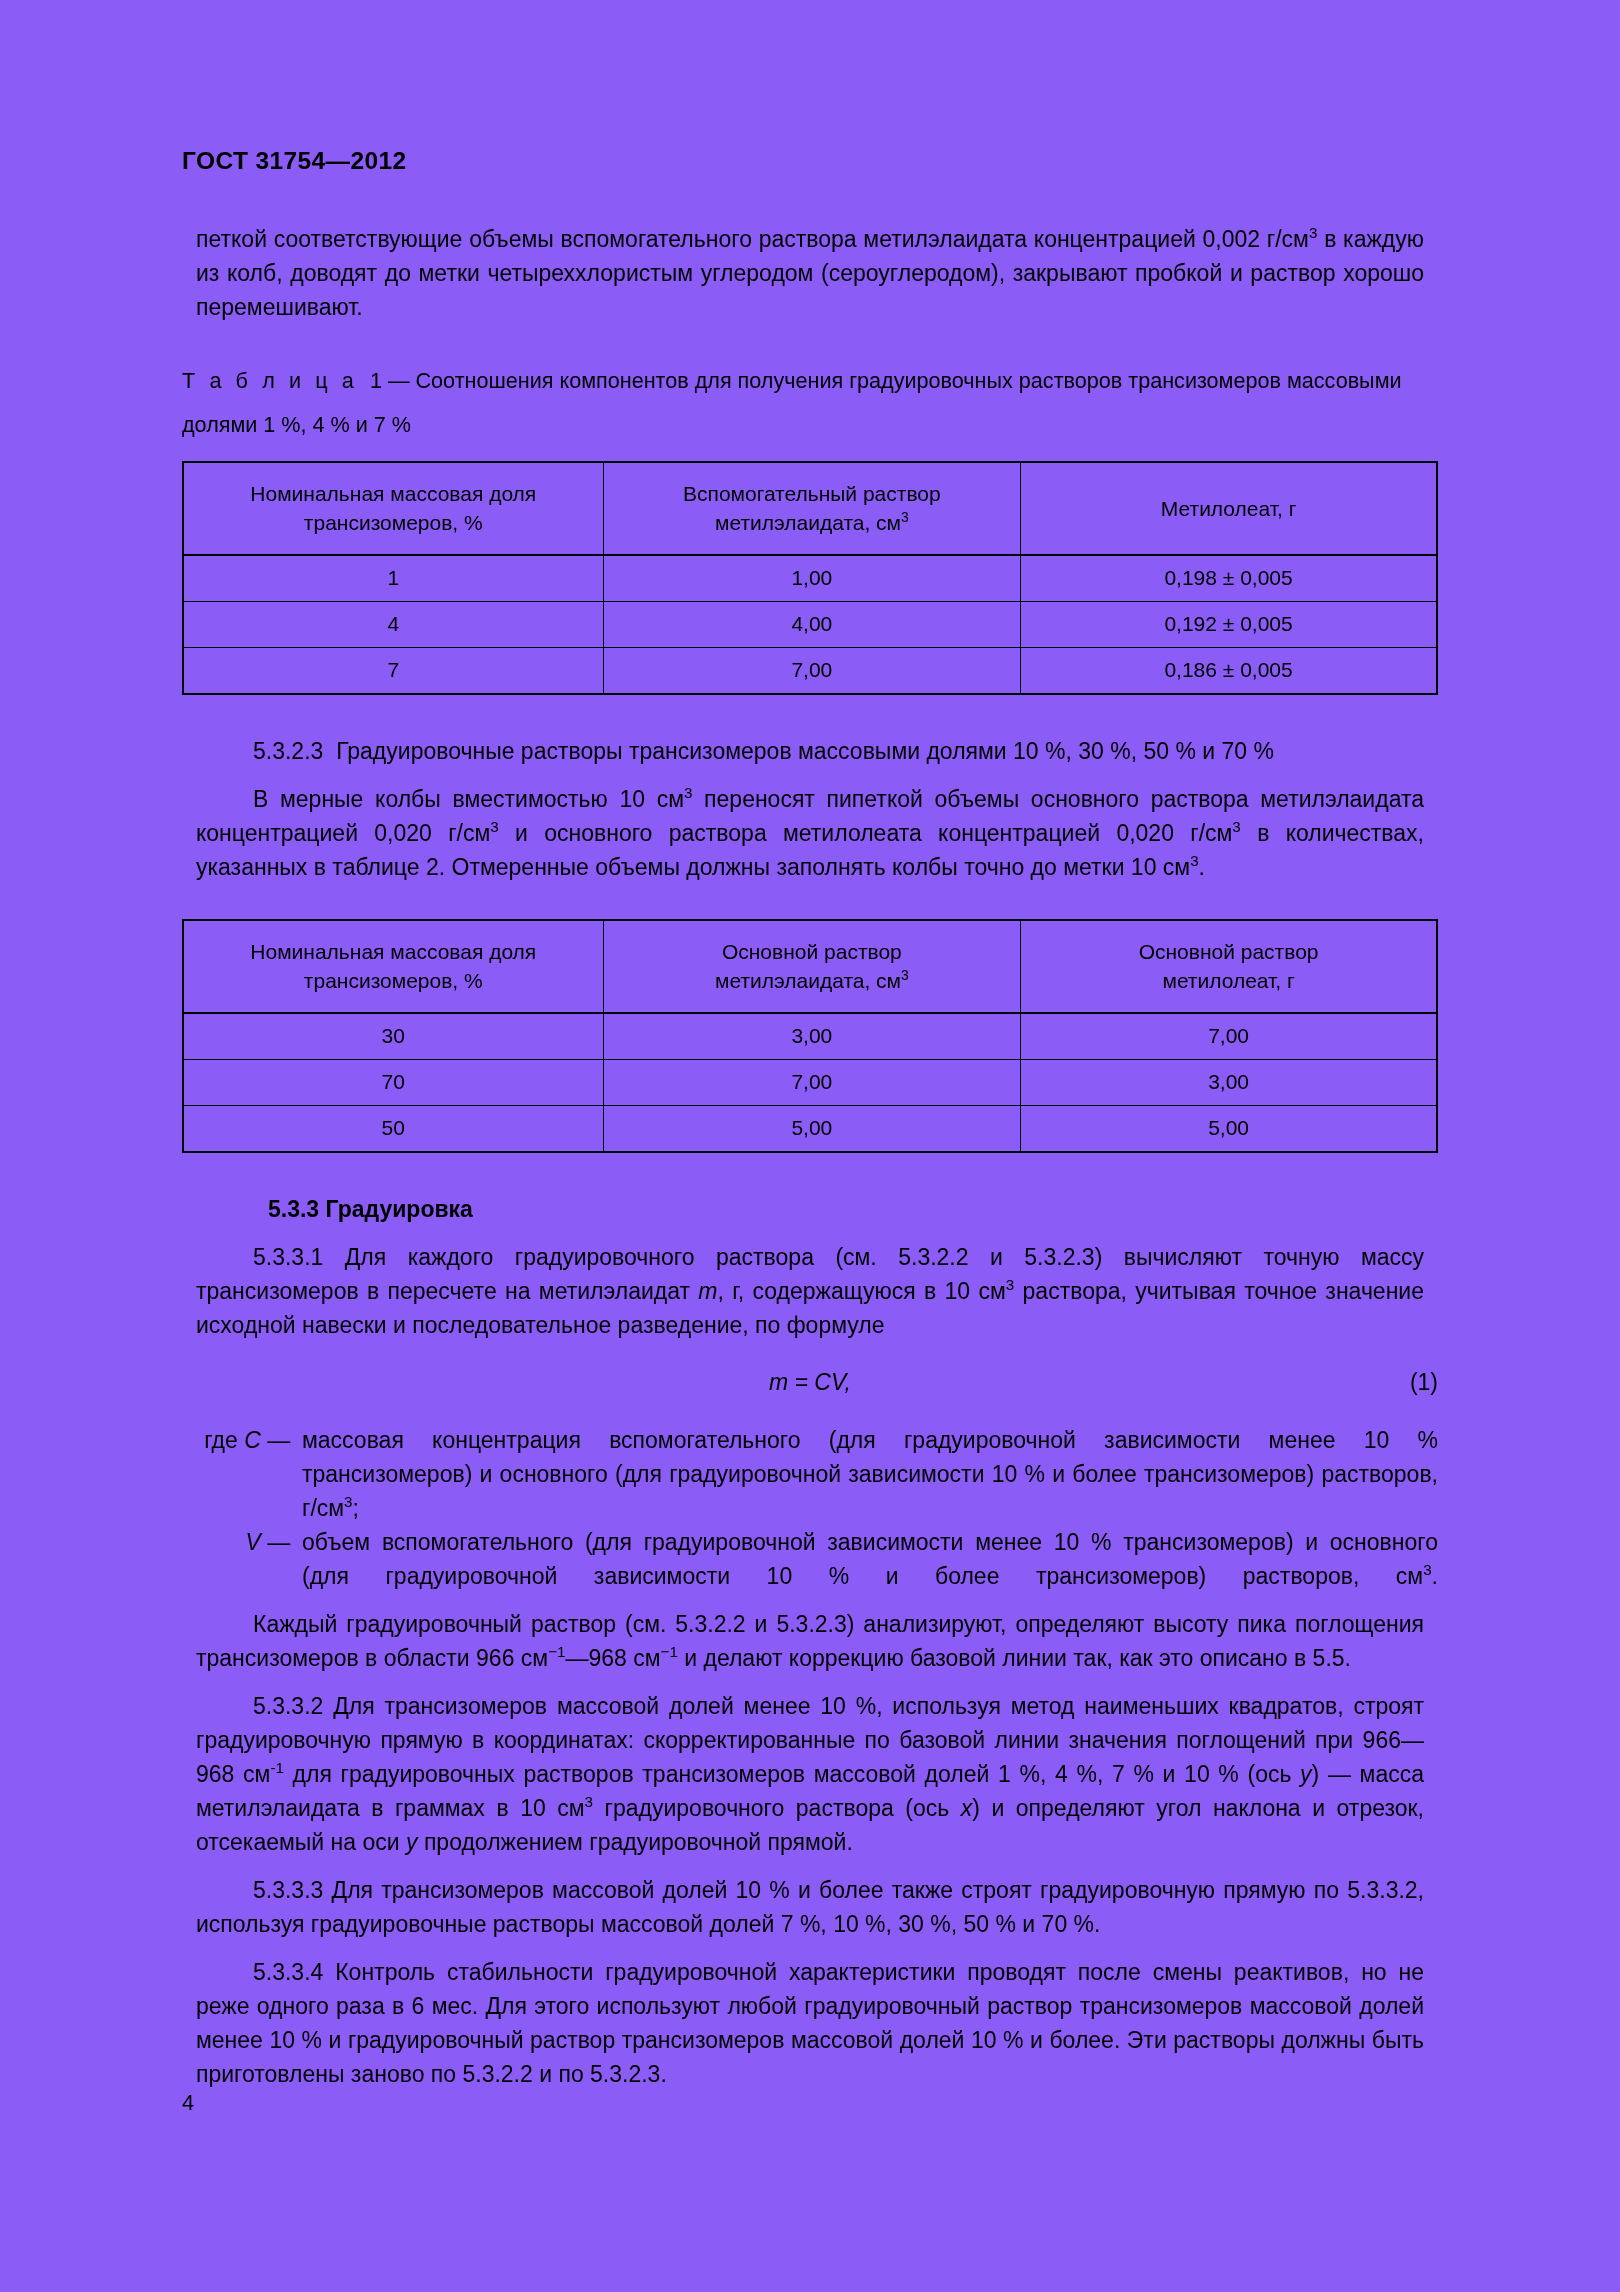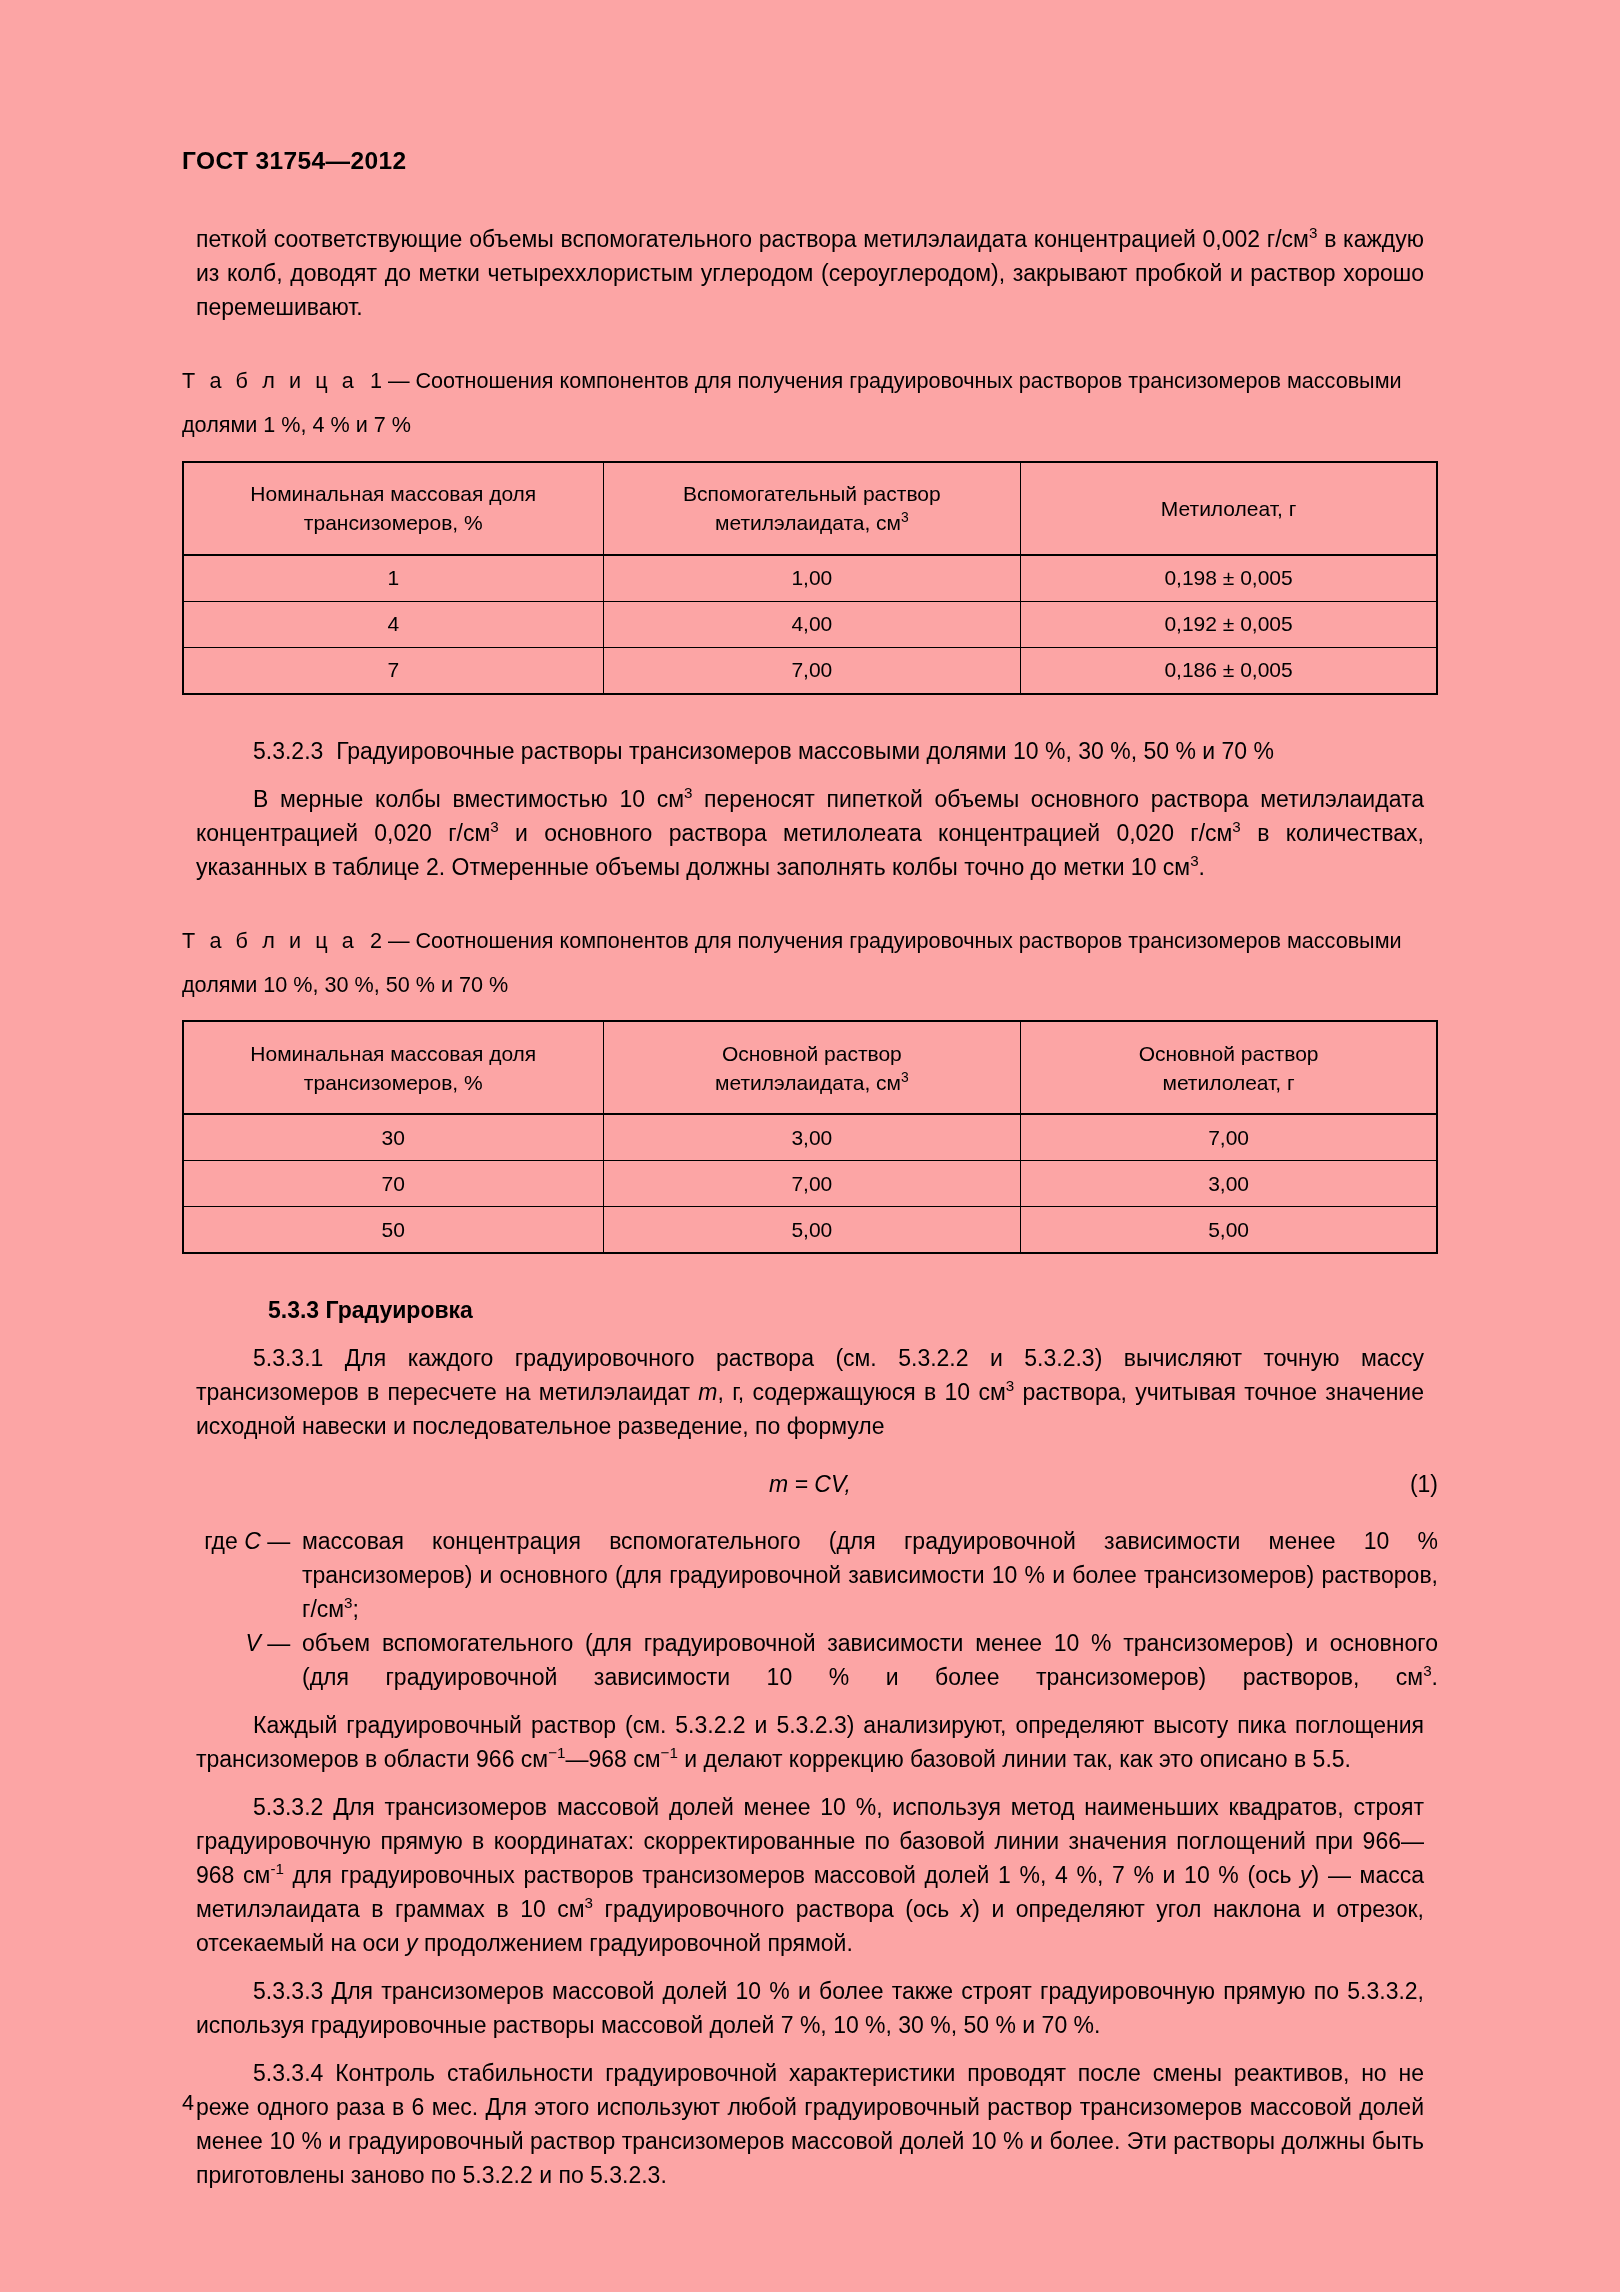--- a/index.html
+++ b/index.html
@@ -4,21 +4,21 @@
 <style>
   html, body {
     margin: 0;
     padding: 0;
     background: #ffffff;
   }
   .page {
     position: relative;
     width: 1620px;
     height: 2293px;
-    background: #fca5a5;
+    background: #8b5cf6;
     font-family: "Liberation Sans", sans-serif;
     color: #000000;
     box-sizing: border-box;
     overflow: hidden;
   }
   .content {
     position: absolute;
     left: 182px;
     top: 147px;
     width: 1256px;
@@ -177,21 +177,20 @@
             <td>0,186 ± 0,005</td>
           </tr>
         </tbody>
       </table>
     </div>
 
     <p class="indent"><span>5.3.2.3</span>&nbsp; <span>Градуировочные растворы трансизомеров массовыми долями 10 %, 30 %, 50 % и 70 %</span></p>
 
     <p class="indent gap-after-lg"><span>В мерные колбы вместимостью 10 см</span><sup>3</sup><span> переносят пипеткой объемы основного раствора метилэлаидата концентрацией 0,020 г/см</span><sup>3</sup><span> и основного раствора метилолеата концентрацией 0,020 г/см</span><sup>3</sup><span> в количествах, указанных в таблице 2. Отмеренные объемы должны заполнять колбы точно до метки 10 см</span><sup>3</sup><span>.</span></p>
 
-    <div class="table-caption"><span class="sp">Т а б л и ц а</span>&nbsp; <span>2</span> <span>— Соотношения компонентов для получения градуировочных растворов трансизомеров массовыми долями 10 %, 30 %, 50 % и 70 %</span></div>
 
     <div class="tbl-wrap">
       <table class="gost">
         <colgroup>
             <col style="width:33.5%">
             <col style="width:33.3%">
             <col style="width:33.2%">
           </colgroup>
         <thead>
           <tr>

